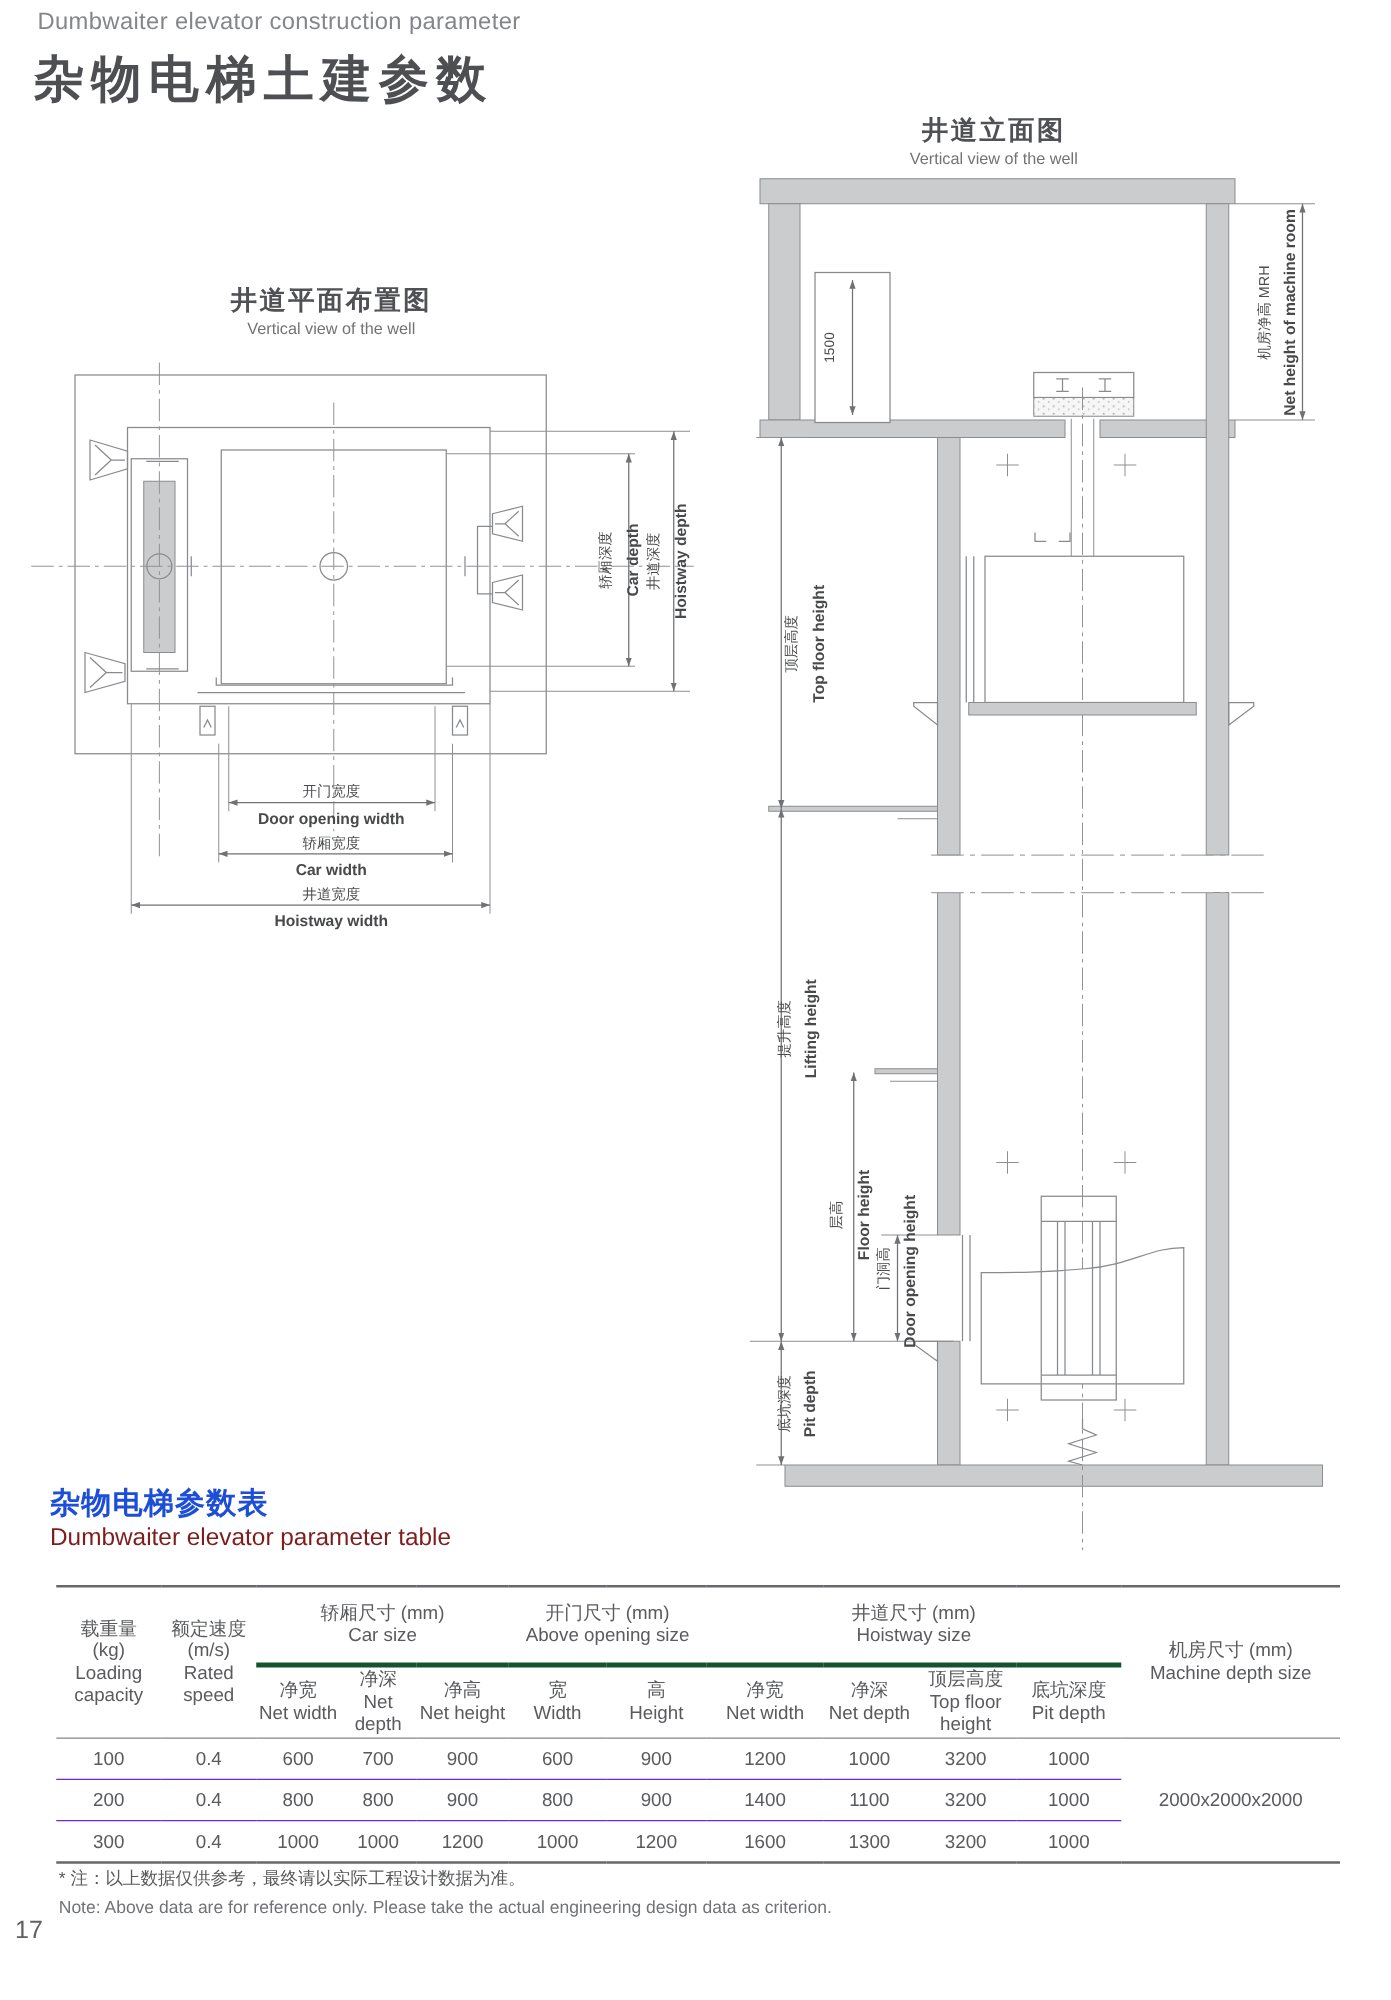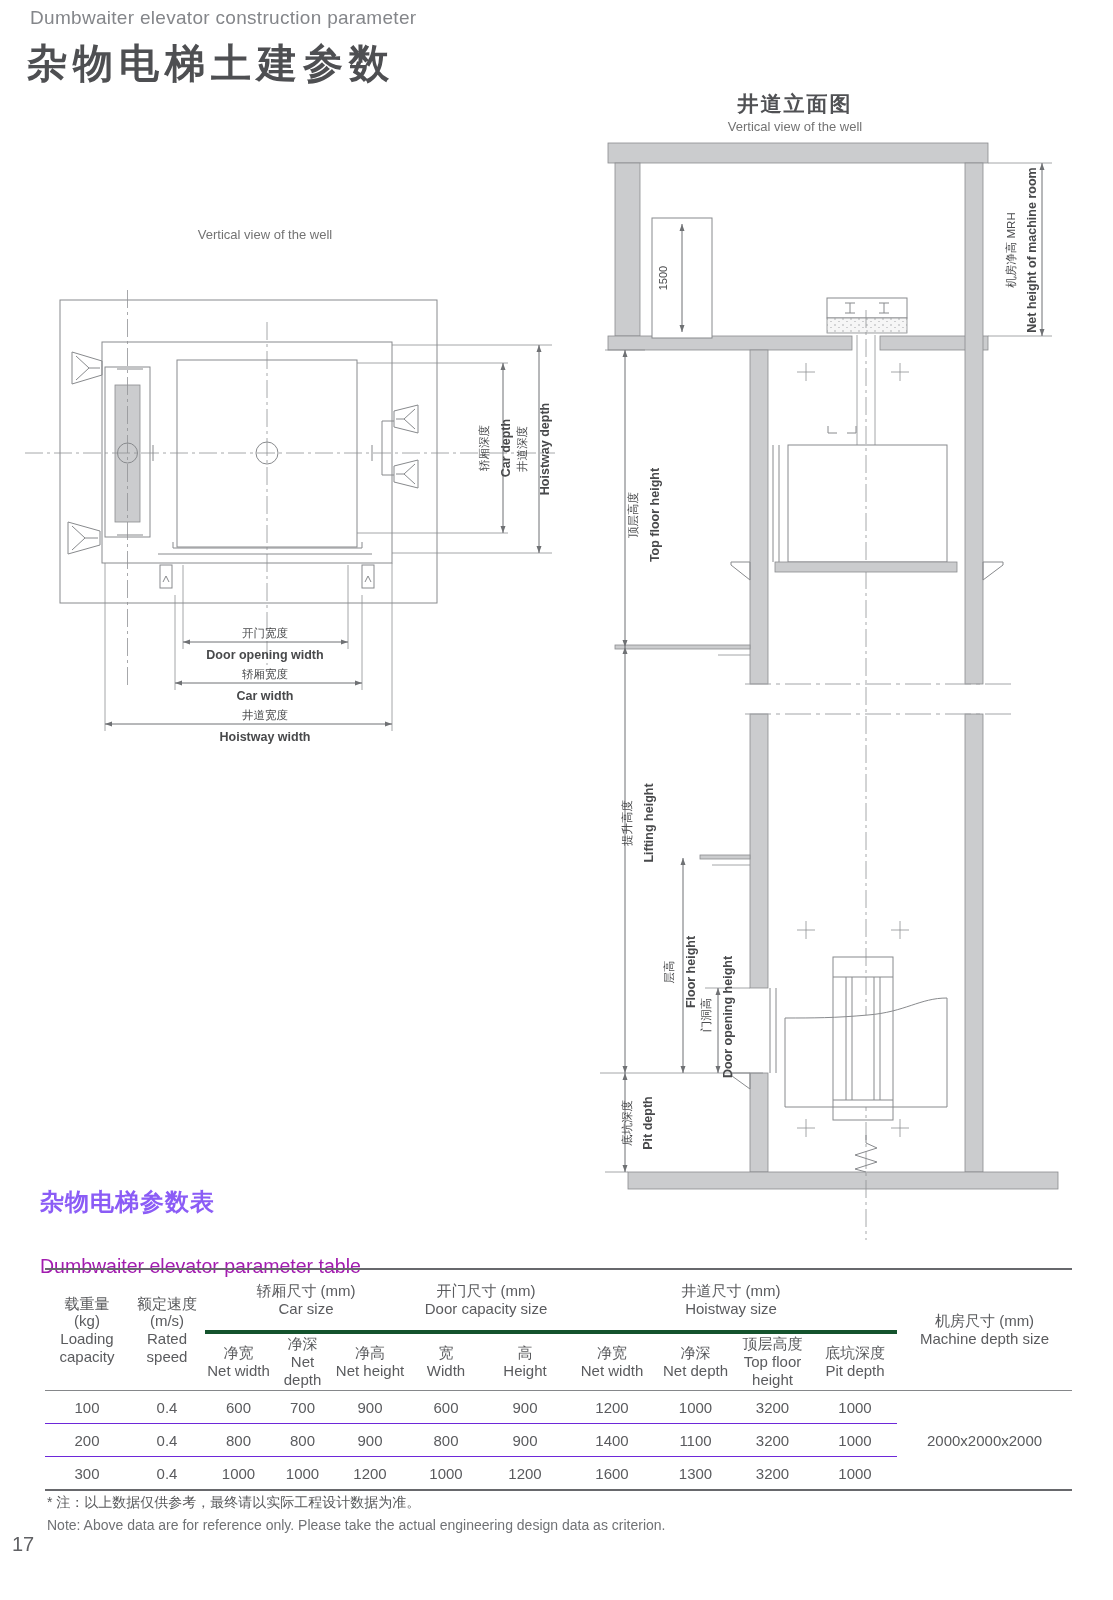--- a/index.html
+++ b/index.html
@@ -21,22 +21,22 @@
   .s-white{fill:#ffffff;stroke:#888a8d;stroke-width:1;}
   .s-wall{fill:#cbccce;stroke:#8a8c8f;stroke-width:0.8;}
   .s-center{fill:none;stroke:#909295;stroke-width:0.8;stroke-dasharray:18 4 3 4;}
   .s-ext{stroke:#8d8f92;stroke-width:0.8;fill:none;}
   .s-dim{stroke:#6f7174;stroke-width:1;fill:none;}
   .s-break{stroke:#a3a5a8;stroke-width:1;stroke-dasharray:26 5 4 5;}
   text.zh{font-family:"Liberation Sans","DejaVu Sans",sans-serif;font-size:11.5px;fill:#4b4c4e;}
   text.en{font-family:"Liberation Sans","DejaVu Sans",sans-serif;font-size:12.5px;font-weight:600;fill:#48494b;}
   text.num{font-family:"Liberation Sans","DejaVu Sans",sans-serif;font-size:11px;fill:#4b4c4e;}
 
-  .table-title-zh{position:absolute;left:40px;top:1186px;font-size:24px;font-weight:bold;color:#8b5cf6;letter-spacing:1px;}
-  .table-title-en{position:absolute;left:40px;top:1219px;font-size:19.5px;color:#a21caf;margin-top:36px;}
+  .table-title-zh{position:absolute;left:40px;top:1186px;font-size:24px;font-weight:bold;color:#1d4ed8;letter-spacing:1px;}
+  .table-title-en{position:absolute;left:40px;top:1219px;font-size:19.5px;color:#7f1d1d;}
   .param-table{position:absolute;left:45px;top:1268px;width:1027px;border-collapse:collapse;
                border-top:2px solid #67686c;border-bottom:2px solid #67686c;table-layout:fixed;}
   .param-table th,.param-table td{font-weight:normal;text-align:center;vertical-align:middle;
                color:#5a5b5e;padding:0;}
   .param-table th{font-size:15px;line-height:1.18;}
   .param-table td{font-size:15px;}
   .param-table tr.h1 th{height:60px;}
   .param-table tr.h2 th{height:56px;}
   .param-table th.gb{border-bottom:4px solid #14532d;}
   .param-table th.hb{border-bottom:1px solid #85878a;}
@@ -49,20 +49,21 @@
 </style>
 </head>
 <body>
 
 <div class="page">
 
   <div class="eyebrow">Dumbwaiter elevator construction parameter</div>
   <h1 class="main-title">杂物电梯土建参数</h1>
 
   <div class="dwg-title plan-title">
+    <div class="t-zh">井道平面布置图</div>
     <div class="t-en">Vertical view of the well</div>
   </div>
 
   <svg class="plan-svg" width="560" height="540" viewBox="0 0 560 540">
     <defs>
       <marker id="ah" markerWidth="9" markerHeight="8" refX="7" refY="3" orient="auto-start-reverse" markerUnits="userSpaceOnUse">
         <path d="M0,0.5 L7,3 L0,5.5 Z" fill="#6f7174"></path>
       </marker>
     </defs>
     <g>
@@ -277,21 +278,21 @@
           <div>额定速度</div>
           <div>(m/s)</div>
           <div>Rated speed</div>
         </th>
         <th colspan="3" class="gb">
           <div>轿厢尺寸 (mm)</div>
           <div>Car size</div>
         </th>
         <th colspan="2" class="gb">
           <div>开门尺寸 (mm)</div>
-          <div>Door capacity size</div>
+          <div>Above opening size</div>
         </th>
         <th colspan="4" class="gb">
           <div>井道尺寸 (mm)</div>
           <div>Hoistway size</div>
         </th>
         <th rowspan="2" class="hb">
           <div>机房尺寸 (mm)</div>
           <div>Machine depth size</div>
         </th>
       </tr>

